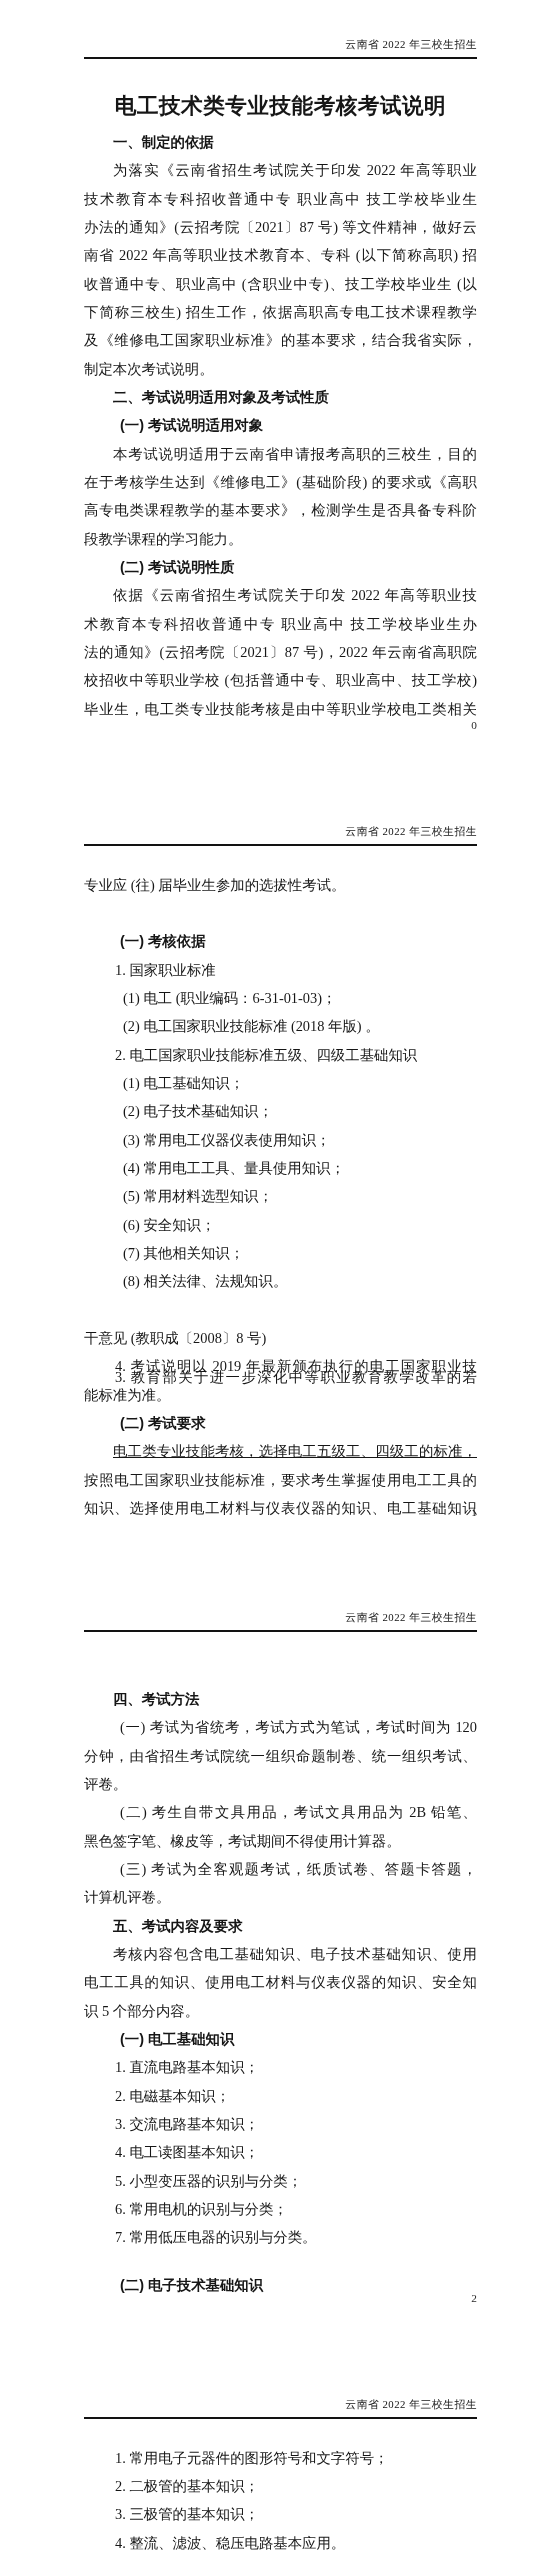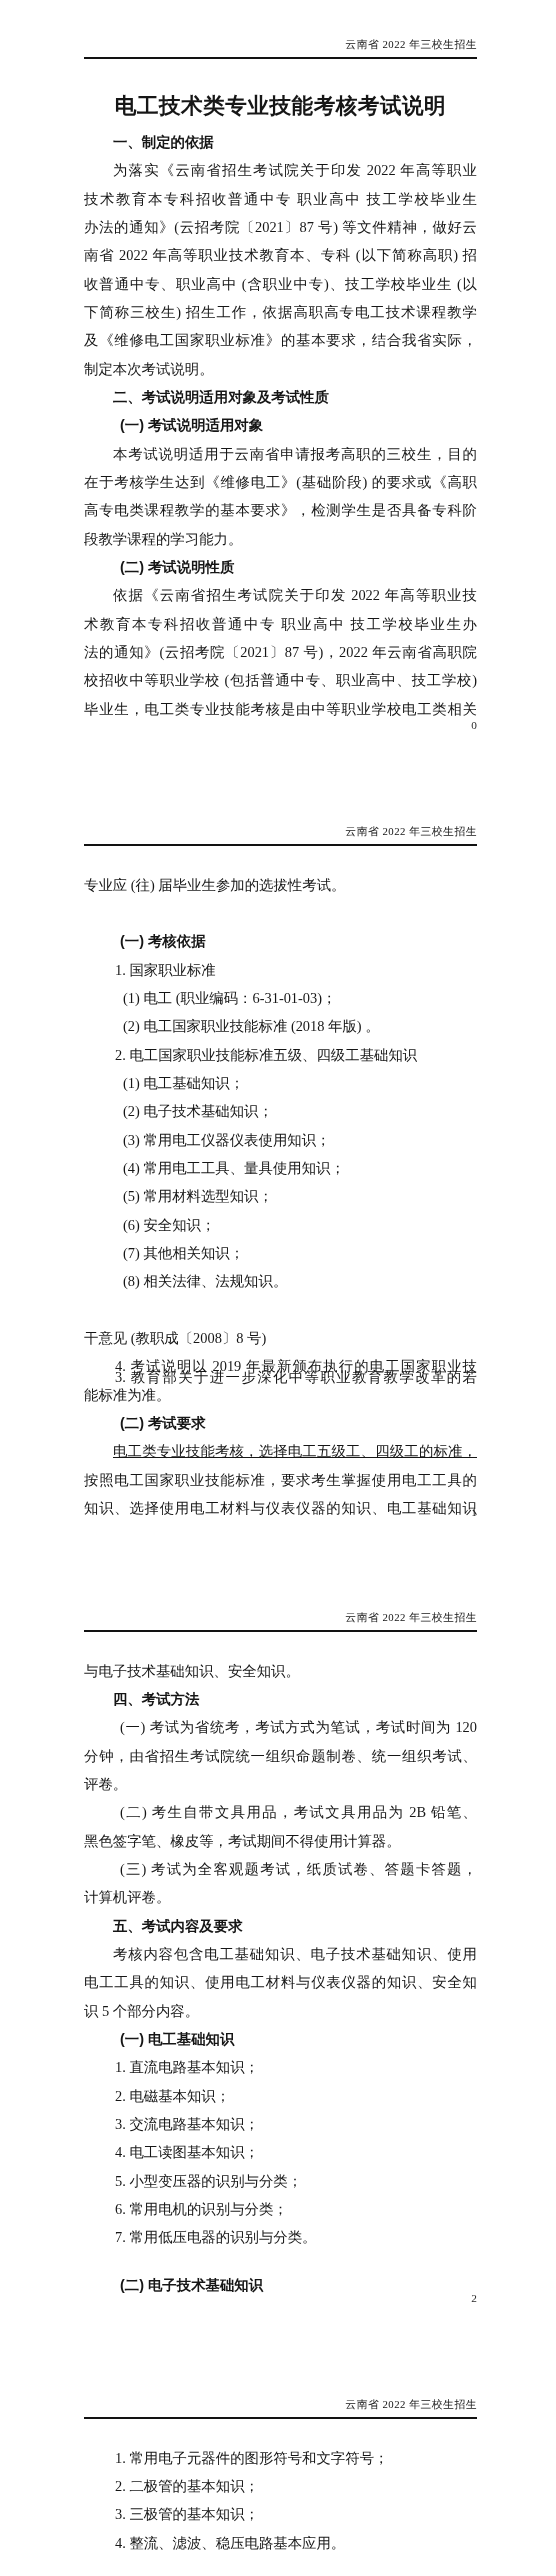--- a/index.html
+++ b/index.html
@@ -91,21 +91,20 @@
       <div class="line pe" style="top: 600px;">能标准为准。</div>
       <div class="line h2" style="top: 628px;">(二) 考试要求</div>
       <div class="line p1" style="top: 656px; text-decoration: underline;">电工类专业技能考核，选择电工五级工、四级工的标准，</div>
       <div class="line p" style="top: 685px;">按照电工国家职业技能标准，要求考生掌握使用电工工具的</div>
       <div class="line p" style="top: 713px;">知识、选择使用电工材料与仪表仪器的知识、电工基础知识</div>
       <div class="page-number">1</div>
     </div>
     <div class="page" style="top: 1573px;">
       <div class="page-header">云南省 2022 年三校生招生</div>
       <div class="header-rule"></div>
-      <div class="line pe" style="top: 90px;">与电子技术基础知识、安全知识。</div>
       <div class="line h1" style="top: 118px;">四、考试方法</div>
       <div class="line m1" style="top: 146px;">(一) 考试为省统考，考试方式为笔试，考试时间为 120</div>
       <div class="line p" style="top: 175px;">分钟，由省招生考试院统一组织命题制卷、统一组织考试、</div>
       <div class="line pe" style="top: 203px;">评卷。</div>
       <div class="line m1" style="top: 231px;">(二) 考生自带文具用品，考试文具用品为 2B 铅笔、</div>
       <div class="line pe" style="top: 260px;">黑色签字笔、橡皮等，考试期间不得使用计算器。</div>
       <div class="line m1" style="top: 288px;">(三) 考试为全客观题考试，纸质试卷、答题卡答题，</div>
       <div class="line pe" style="top: 316px;">计算机评卷。</div>
       <div class="line h1" style="top: 345px;">五、考试内容及要求</div>
       <div class="line p1" style="top: 373px;">考核内容包含电工基础知识、电子技术基础知识、使用</div>

